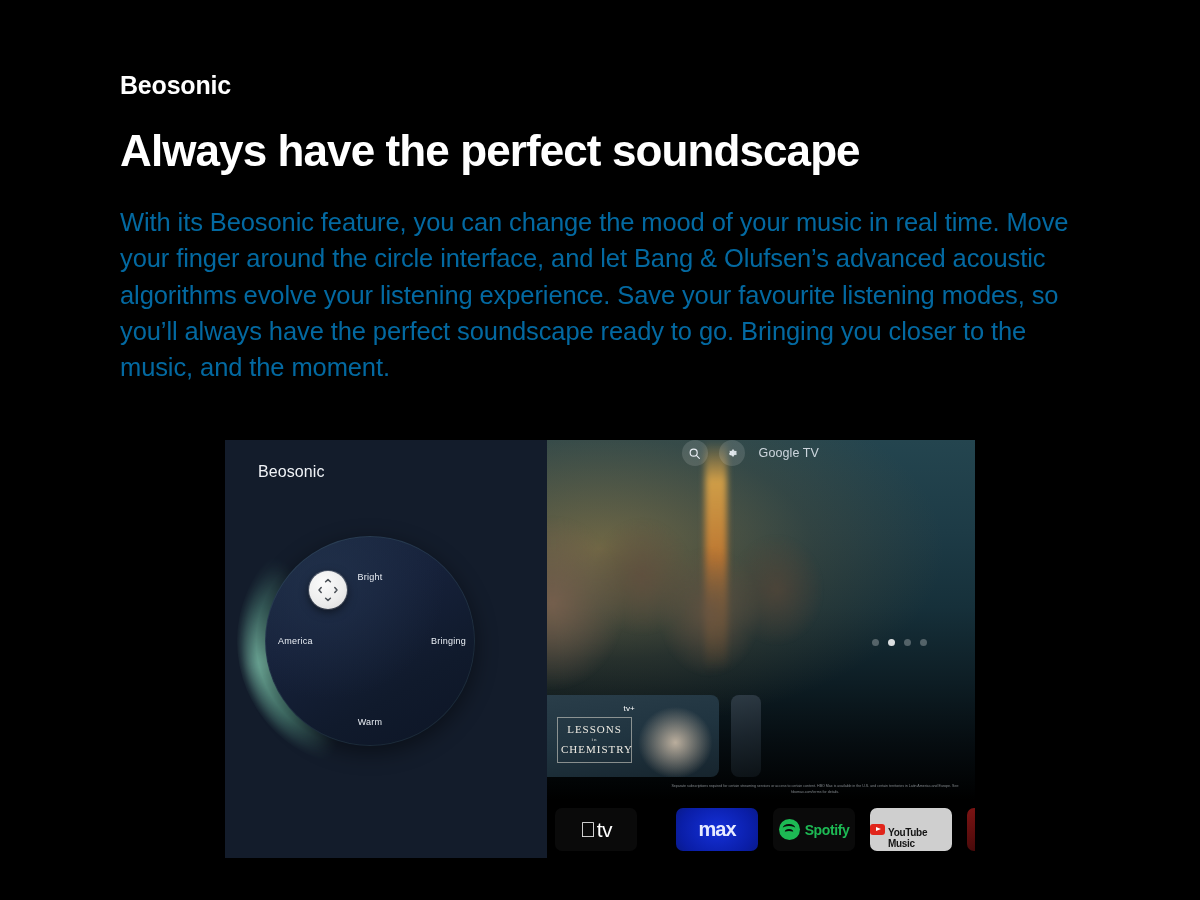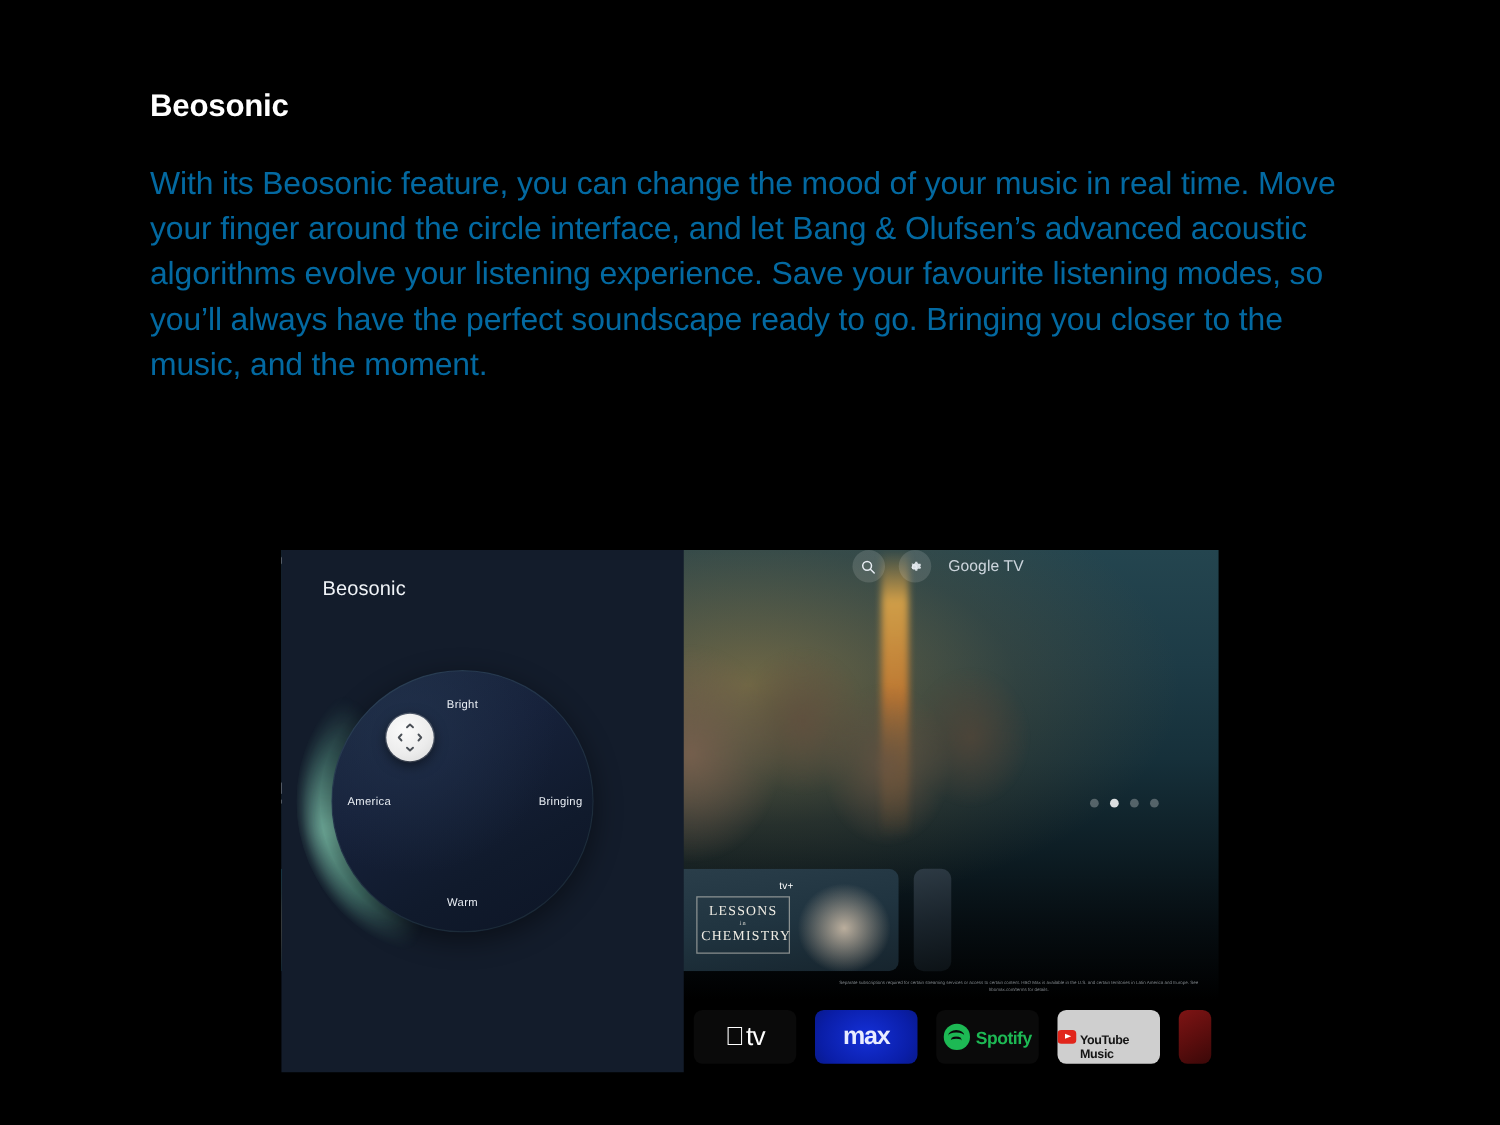--- a/index.html
+++ b/index.html
@@ -334,20 +334,21 @@
   .app-appletv { background: #0a0a0a; }
   .appletv-mark {
     display: flex; align-items: center; gap: 1px;
     color: #fff;
   }
   .appletv-apple { font-size: 21px; line-height: 1; }
   .appletv-tv { font-size: 21px; font-weight: 400; letter-spacing: -0.5px; }
 
   .app-max {
     background: radial-gradient(ellipse 80% 120% at 50% 50%, #1430d8 0%, #0a1ea8 55%, #061468 100%);
+    margin-left: 24px;
   }
   .max-word {
     font-size: 20px; font-weight: 700; color: #e8ecff; letter-spacing: -1px;
   }
 
   .app-spotify { background: #0a0a0a; display: flex; gap: 5px; }
   .spotify-ring {
     width: 21px; height: 21px; border-radius: 50%;
     background: #1db954;
     position: relative;
@@ -466,21 +467,21 @@
     box-shadow: inset 0 0 0 1px rgba(150,220,198,0.10), 0 6px 22px rgba(0,0,0,0.45);
   }
 
   .beo-label {
     position: absolute;
     font-size: 9px;
     color: #e9eef4;
     letter-spacing: 0.25px;
     white-space: nowrap;
   }
-  .beo-label.bright   { left: 50%; transform: translateX(-50%); top: 22px; }
+  .beo-label.bright   { left: 50%; transform: translateX(-50%); top: 36px; }
   .beo-label.warm     { left: 50%; transform: translateX(-50%); bottom: 19px; }
   .beo-label.relaxed  { left: 13px; top: 50%; transform: translateY(-50%); }
   .beo-label.energetic{ right: 9px; top: 50%; transform: translateY(-50%); }
 
   .beo-puck {
     position: absolute;
     left: 44px;
     top: 35px;
     width: 38px;
     height: 38px;
@@ -488,20 +489,21 @@
     background: radial-gradient(circle at 38% 32%, #fbfbfb 0%, #ececec 58%, #d8d8d8 100%);
     box-shadow: 0 3px 10px rgba(0,0,0,0.55), 0 0 0 1px rgba(255,255,255,0.25);
   }
   .beo-puck svg { position: absolute; left: 0; top: 0; }
 </style>
 </head>
 <body>
 
 <div class="text-block">
   <div class="eyebrow">Beosonic</div>
+  <h1 class="headline">Always have the perfect soundscape</h1>
   <p class="body-copy">With its Beosonic feature, you can change the mood of your music in real time. Move your finger around the circle interface, and let Bang &amp; Olufsen’s advanced acoustic algorithms evolve your listening experience. Save your favourite listening modes, so you’ll always have the perfect soundscape ready to go. Bringing you closer to the music, and the moment.</p>
 </div>
 
 <div class="media">
 
   <div class="tv">
     <div class="hero-streak"></div>
     <div class="hero-figures"></div>
 
     <div class="tv-topbar">

